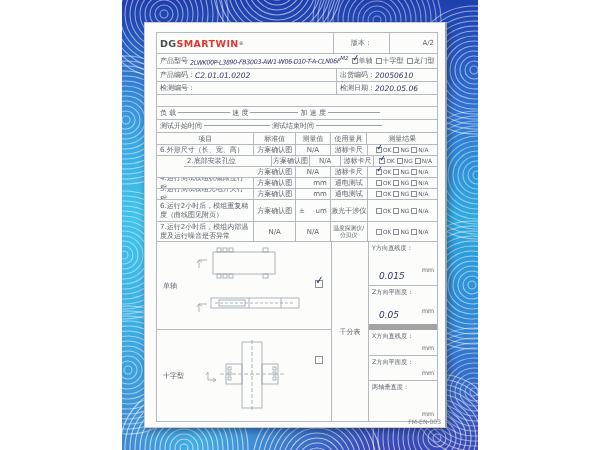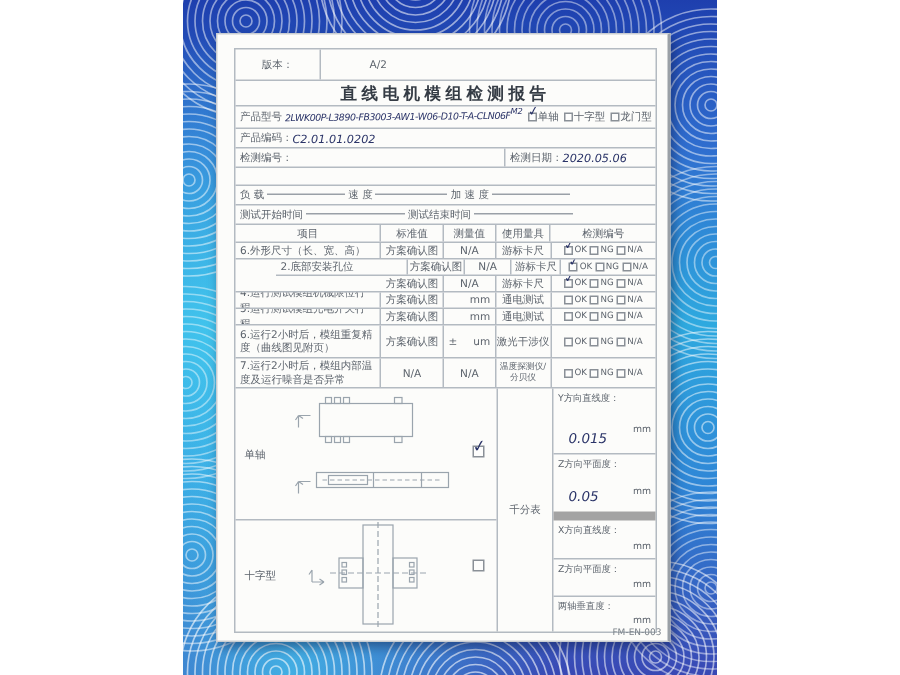--- a/index.html
+++ b/index.html
@@ -115,27 +115,29 @@
       <use href="#rings" x="62" y="448" opacity=".6"></use>
       <use href="#rings" x="195" y="462" opacity=".6"></use>
       <use href="#rings" x="315" y="438" opacity=".55"></use>
       <use href="#rings" x="352" y="392" opacity=".45"></use>
     </svg>
 
     <div class="doc">
       <div class="tbl">
 
         <div class="row" style="height:21px;">
+          <div class="cell c-pad" style="width:178px;">
+            <span class="logo-dg">DG</span>
+              <span class="logo-sw">SMARTWIN</span>
+              <span class="logo-reg">®</span>
+          </div>
           <div class="cell c-center" style="width:57px;">版本：</div>
           <div class="cell c-pad" style="width:47px; justify-content:flex-end;">A/2</div>
         </div>
 
-        <div class="row" style="height:17px;">
-          <div class="cell title-cell">直线电机模组检测报告</div>
-        </div>
 
         <div class="row" style="height:15px;">
           <div class="cell c-pad" style="flex:1; white-space:nowrap;">
             <span>产品型号</span>
             <span class="hand hand-model" style="margin-left:2px;">2LWK00P-L3890-FB3003-AW1-W06-D10-T-A-CLN06F</span>
             <span class="hand hand-sup">M2</span>
             <span class="cb-group">
               <span class="cb">
                   <span class="hand-check">✓</span>
                 </span>
@@ -150,20 +152,24 @@
               <span>龙门型</span>
             </span>
           </div>
         </div>
 
         <div class="row" style="height:13px;">
           <div class="cell c-pad" style="width:180px;">
             <span>产品编码：</span>
             <span class="hand hand-val">C2.01.01.0202</span>
           </div>
+          <div class="cell c-pad" style="flex:1;">
+            <span>出货编码：</span>
+            <span class="hand hand-val">20050610</span>
+          </div>
         </div>
 
         <div class="row" style="height:13px;">
           <div class="cell c-pad" style="width:180px;">
             <span>检测编号：</span>
             <span class="hand hand-val"></span>
           </div>
           <div class="cell c-pad" style="flex:1;">
             <span>检测日期：</span>
             <span class="hand hand-val">2020.05.06</span>
@@ -192,21 +198,21 @@
             <span>测试结束时间</span>
               <span class="blank" style="width:66px;"></span>
           </div>
         </div>
 
         <div class="row th" style="height:12px;">
           <div class="cell c-center" style="width:98px;">项目</div>
           <div class="cell c-center" style="width:42px;">标准值</div>
           <div class="cell c-center" style="width:35px;">测量值</div>
           <div class="cell c-center" style="width:37px;">使用量具</div>
-          <div class="cell c-center" style="width:70px;">检测编号</div>
+          <div class="cell c-center" style="width:70px;">测量结果</div>
         </div>
 
         <div class="row" style="height:11px;">
           <div class="cell c-pad" style="width:98px;">6.外形尺寸（长、宽、高）</div>
           <div class="cell c-center" style="width:42px;">方案确认图</div>
           <div class="cell c-center" style="width:35px;">N/A</div>
           <div class="cell c-center" style="width:37px;">游标卡尺</div>
           <div class="cell res-cell" style="width:70px;">
             <span class="opt">
                 <span class="cb">

